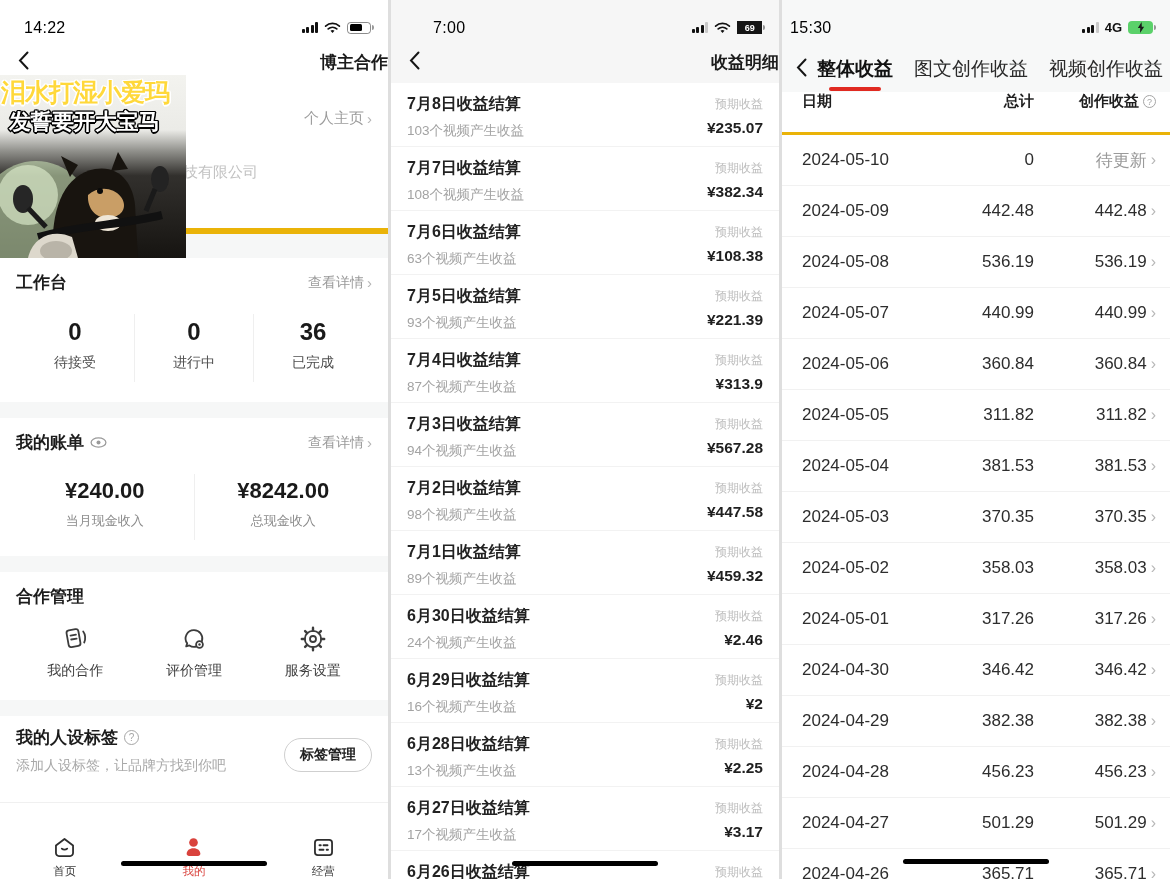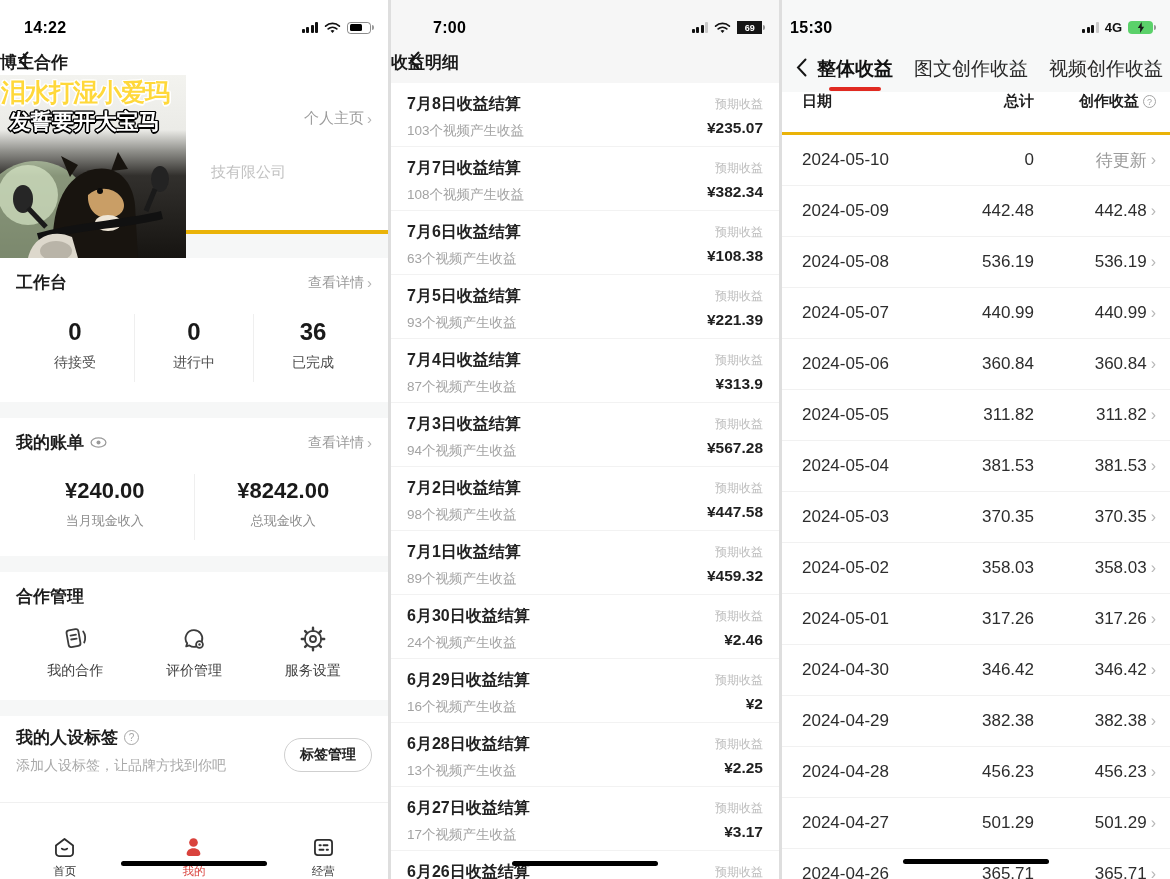--- a/index.html
+++ b/index.html
@@ -3,39 +3,39 @@
 <meta charset="utf-8">
 <style>
   * { margin:0; padding:0; box-sizing:border-box; }
   html,body { width:1170px; height:879px; overflow:hidden; background:#dedede;
     font-family:"Liberation Sans","DejaVu Sans",sans-serif; }
   .stage { width:1170px; height:879px; display:flex; gap:3px; background:#dedede; }
   .panel { width:388px; height:879px; background:#fff; position:relative; overflow:hidden; flex:none; }
 
   
   .statusbar { height:45px; display:flex; align-items:center; justify-content:space-between; padding:10px 14px 0 24px; }
-  .sb-time { font-size:16px; font-weight:bold; color:#000; letter-spacing:.3px; }
+  .sb-time { font-size:16px; font-weight:normal; color:#000; letter-spacing:.3px; }
   .sb-right { display:flex; align-items:center; gap:6px; }
   .sig { display:flex; align-items:flex-end; gap:1.5px; height:11px; }
   .sig span { width:3px; background:#111; border-radius:1px; display:block; }
   .sig .b1{height:4px} .sig .b2{height:6px} .sig .b3{height:8.5px} .sig .b4{height:11px}
   .sig.faded .b4 { background:#c9c9c9; }
   .wifi { width:17px; height:12px; }
   .batt-outline { width:24px; height:12px; border:1px solid rgba(0,0,0,.45); border-radius:3.5px; position:relative; }
   .batt-outline .fill { position:absolute; left:1.5px; top:1.5px; bottom:1.5px; width:55%; background:#000; border-radius:1.5px; }
   .batt-tip { width:1.8px; height:4.5px; background:rgba(0,0,0,.4); border-radius:0 2px 2px 0; margin-left:1px; }
   .batt-dark { width:25px; height:13px; background:#151515; border-radius:0; color:#fff; font-size:9px; font-weight:bold; display:flex; align-items:center; justify-content:center; }
   .batt-green { width:25px; height:13px; background:#5bd16a; border-radius:4px; display:flex; align-items:center; justify-content:center; }
   .net-4g { font-size:13px; font-weight:600; color:#111; }
 
   
   .navbar { height:34px; position:relative; display:flex; align-items:center; }
   .nav-back { position:absolute; left:16px; top:4px; background:none; border:none; cursor:pointer; padding:2px; }
-  .nav-title { width:100%; text-align:left; font-size:17px; font-weight:600; color:#1b1b1b; }
-  .profile-section { height:155px; position:relative; border-bottom:4px solid #eab308;margin-left:28px; }
+  .nav-title { width:100%; text-align:right; font-size:17px; font-weight:600; color:#1b1b1b; }
+  .profile-section { height:155px; position:relative; border-bottom:6px solid #eab308; }
   .profile-home { position:absolute; right:16px; top:30px; font-size:15px; color:#9c9c9c; display:flex; align-items:center; gap:3px; cursor:pointer; }
   .company { position:absolute; left:183px; top:84px; font-size:15px; color:#c2c2c2; }
   .gap24 { height:24px; background:#f6f7f7; }
   .gap16 { height:16px; background:#f6f7f7; }
   .card { background:#fff; padding:0 16px; }
   .card-head { display:flex; align-items:center; justify-content:space-between; padding-top:13px; }
   .card-title { font-size:17px; font-weight:bold; color:#1c1c1c; display:flex; align-items:center; gap:6px; }
   .see-detail { font-size:14px; color:#9a9a9a; display:flex; align-items:center; gap:3px; cursor:pointer; background:none; border:none; }
   .chev { color:#b5b5b5; font-size:15px; line-height:1; }
   .wb { height:144px; }

